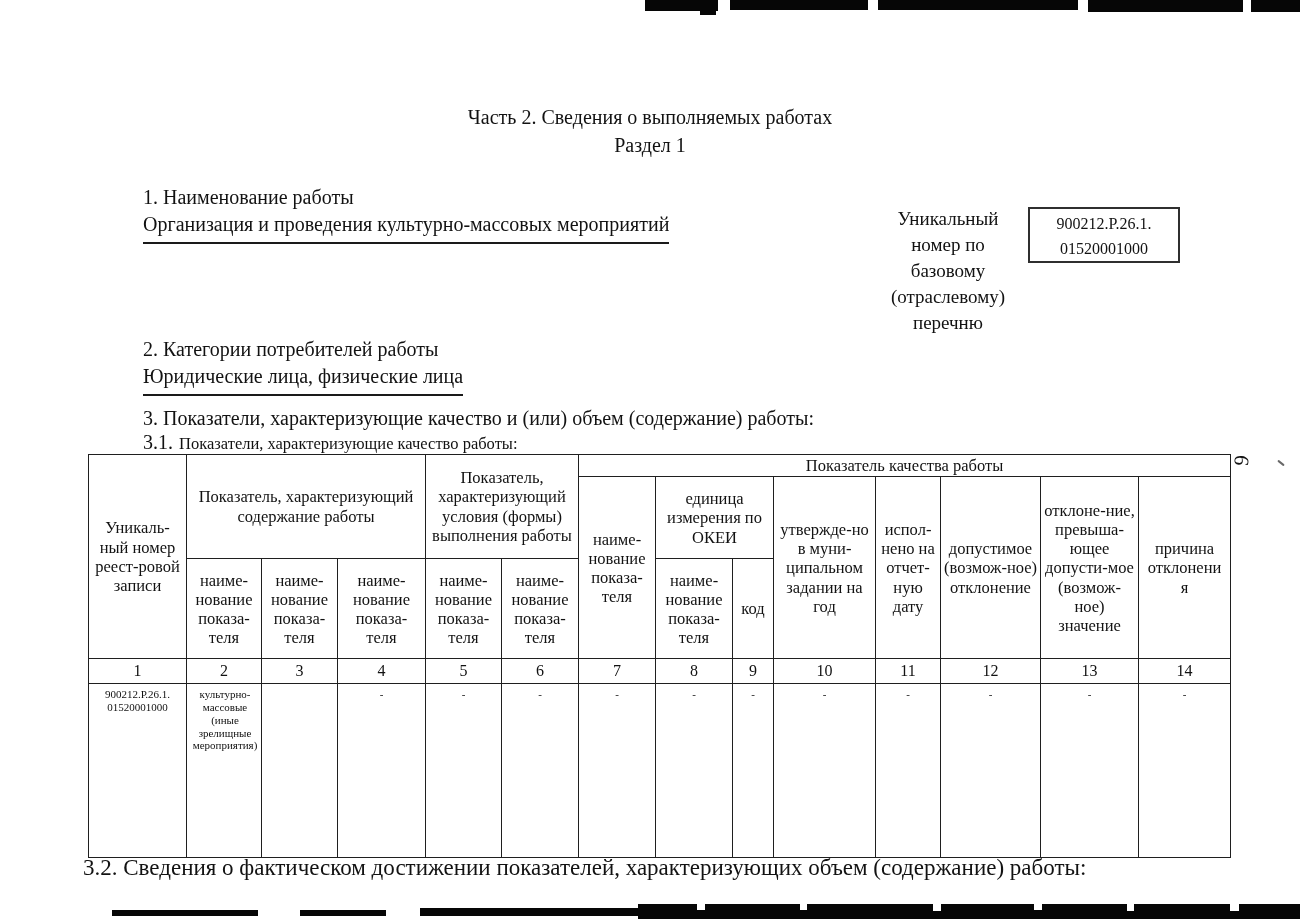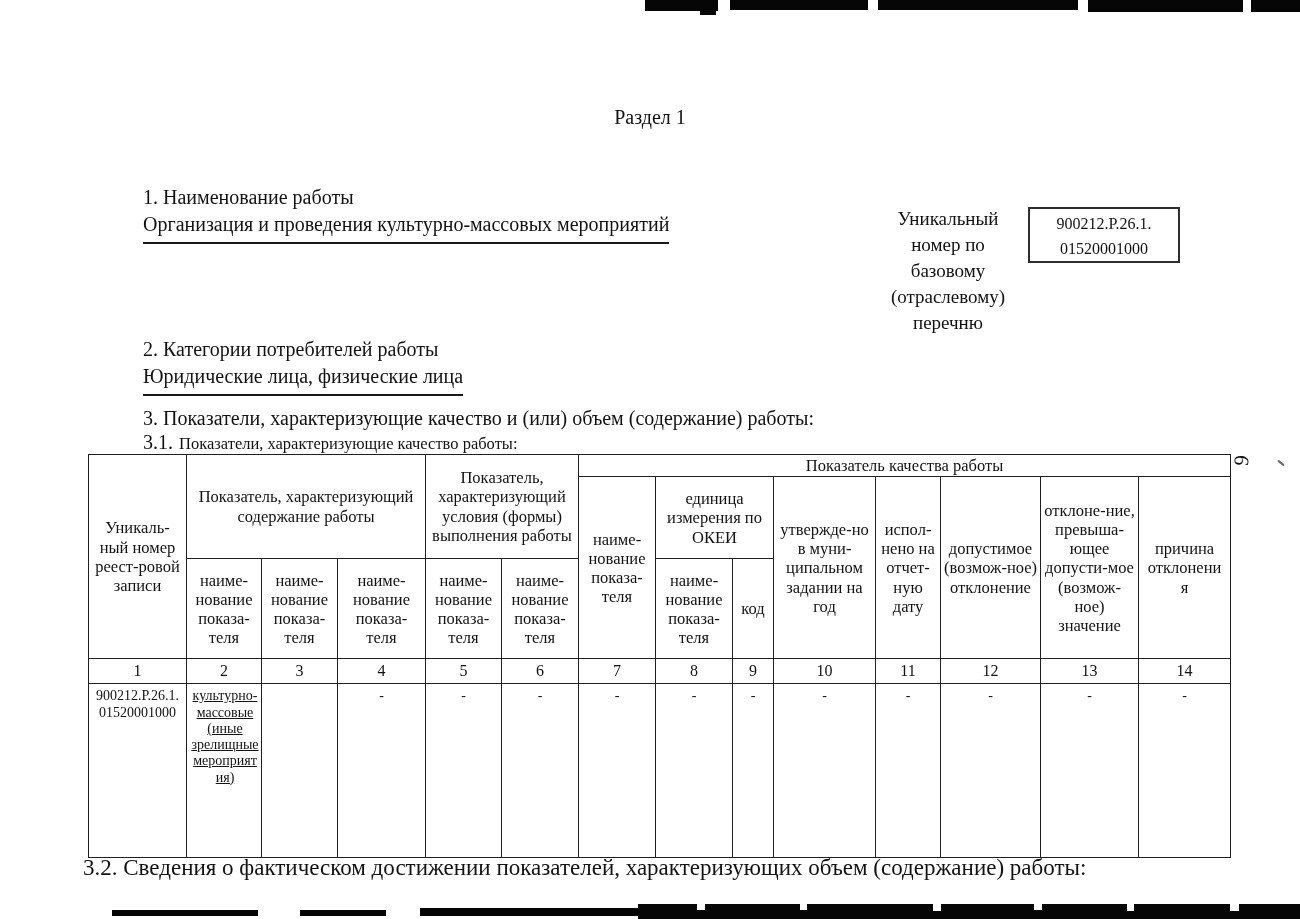--- a/index.html
+++ b/index.html
@@ -36,23 +36,23 @@
   table.qtable{border-collapse:collapse;table-layout:fixed;width:1142px;}
   .qtable td,.qtable th{
     border:1.6px solid #1f1f1f;font-weight:normal;
     text-align:center;vertical-align:middle;
     font-size:16.5px;line-height:1.16;padding:1px 3px;
     overflow:hidden;
   }
   .qtable .hdr{font-size:16.5px;}
   .qtable .grp{font-size:16.5px;line-height:1.18;}
   .qtable .num-row td{height:24px;font-size:16px;padding:0;}
-  .qtable .data-row td{height:165px;vertical-align:top;font-size:14px;padding:4px 2px;}
+  .qtable .data-row td{height:165px;vertical-align:top;font-size:11px;padding:4px 2px;}
   .cell-registry{text-align:center;overflow-wrap:break-word;word-wrap:break-word;}
-  .cell-workname{text-align:right;overflow-wrap:anywhere;word-wrap:break-word;padding-left:4px !important;text-decoration:underline;}
+  .cell-workname{text-align:right;overflow-wrap:anywhere;word-wrap:break-word;padding-left:4px !important;}
   .cell-reason{padding:1px 8px !important;overflow-wrap:anywhere;}
 
   
   .page-num{top:448px;left:1236px;font-size:21px;transform:rotate(96deg);transform-origin:center;}
   .tick{top:462px;left:1277px;width:8px;height:2px;background:#444;transform:rotate(38deg);border-radius:1px;opacity:.8;}
 </style>
 </head>
 <body>
 
 <div class="bar" style="top:0;left:645px;width:73px;height:11px;"></div>
@@ -67,20 +67,21 @@
 <div class="bar" style="top:908px;left:420px;width:220px;height:8px;"></div>
 <div class="bar" style="top:904px;left:638px;width:662px;height:15px;"></div>
 <div class="notch" style="top:904px;left:697px;width:8px;height:6px;"></div>
 <div class="notch" style="top:904px;left:800px;width:7px;height:6px;"></div>
 <div class="notch" style="top:904px;left:933px;width:8px;height:7px;"></div>
 <div class="notch" style="top:904px;left:1034px;width:8px;height:6px;"></div>
 <div class="notch" style="top:904px;left:1127px;width:7px;height:7px;"></div>
 <div class="notch" style="top:904px;left:1230px;width:9px;height:7px;"></div>
 
 <div class="abs doc-title">
+  <div>Часть 2. Сведения о выполняемых работах</div>
   <div>Раздел 1</div>
 </div>
 
 <div class="abs sec" style="top:184px;left:143px;">
   <div class="sec-label">1. Наименование работы</div>
   <div class="underlined">Организация и проведения культурно-массовых мероприятий</div>
 </div>
 
 <div class="abs unique-label">Уникальный номер по базовому (отраслевому) перечню</div>
 <div class="abs unique-box">

